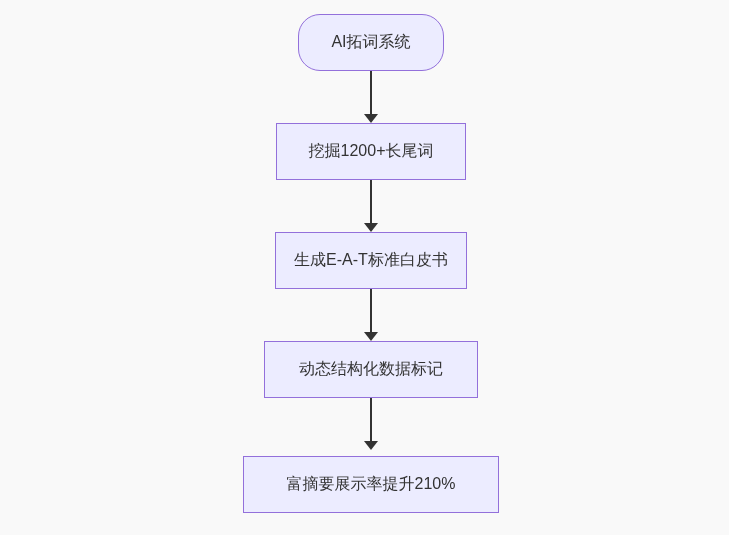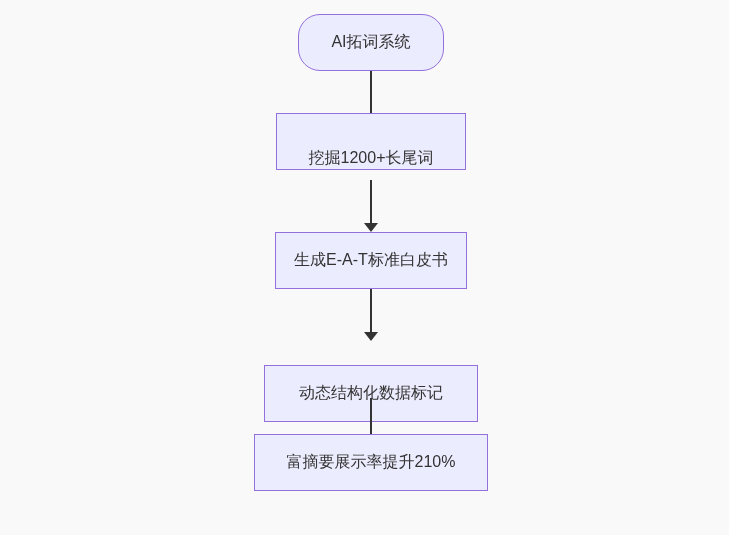--- a/index.html
+++ b/index.html
@@ -49,24 +49,24 @@
   }
   .flow-edge .head {
     width: 0;
     height: 0;
     border-left: 7px solid transparent;
     border-right: 7px solid transparent;
     border-top: 9px solid var(--arrow, #333333);
   }
   
   #node-1 { top: 14px;  width: 146px; border-radius: 22px; }
-  #node-2 { top: 113px; width: 190px; align-items: flex-end; }
+  #node-2 { top: 123px; width: 190px; }
   #node-3 { top: 232px; width: 192px; }
-  #node-4 { top: 341px; width: 214px; margin-top: 24px; }
-  #node-5 { top: 434px; width: 234px; }
+  #node-4 { top: 341px; width: 214px; }
+  #node-5 { top: 456px; width: 256px; }
   
   #edge-1 { top: 71px;  height: 52px; }
   #edge-2 { top: 180px; height: 52px; }
   #edge-3 { top: 289px; height: 52px; }
   #edge-4 { top: 398px; height: 52px; }
 </style>
 </head>
 <body>
 
 <div id="canvas" style="--bg: #f9f9f9; --node-fill: #ececff; --node-border: #9370db; --text: #333333; --arrow: #333333;">

